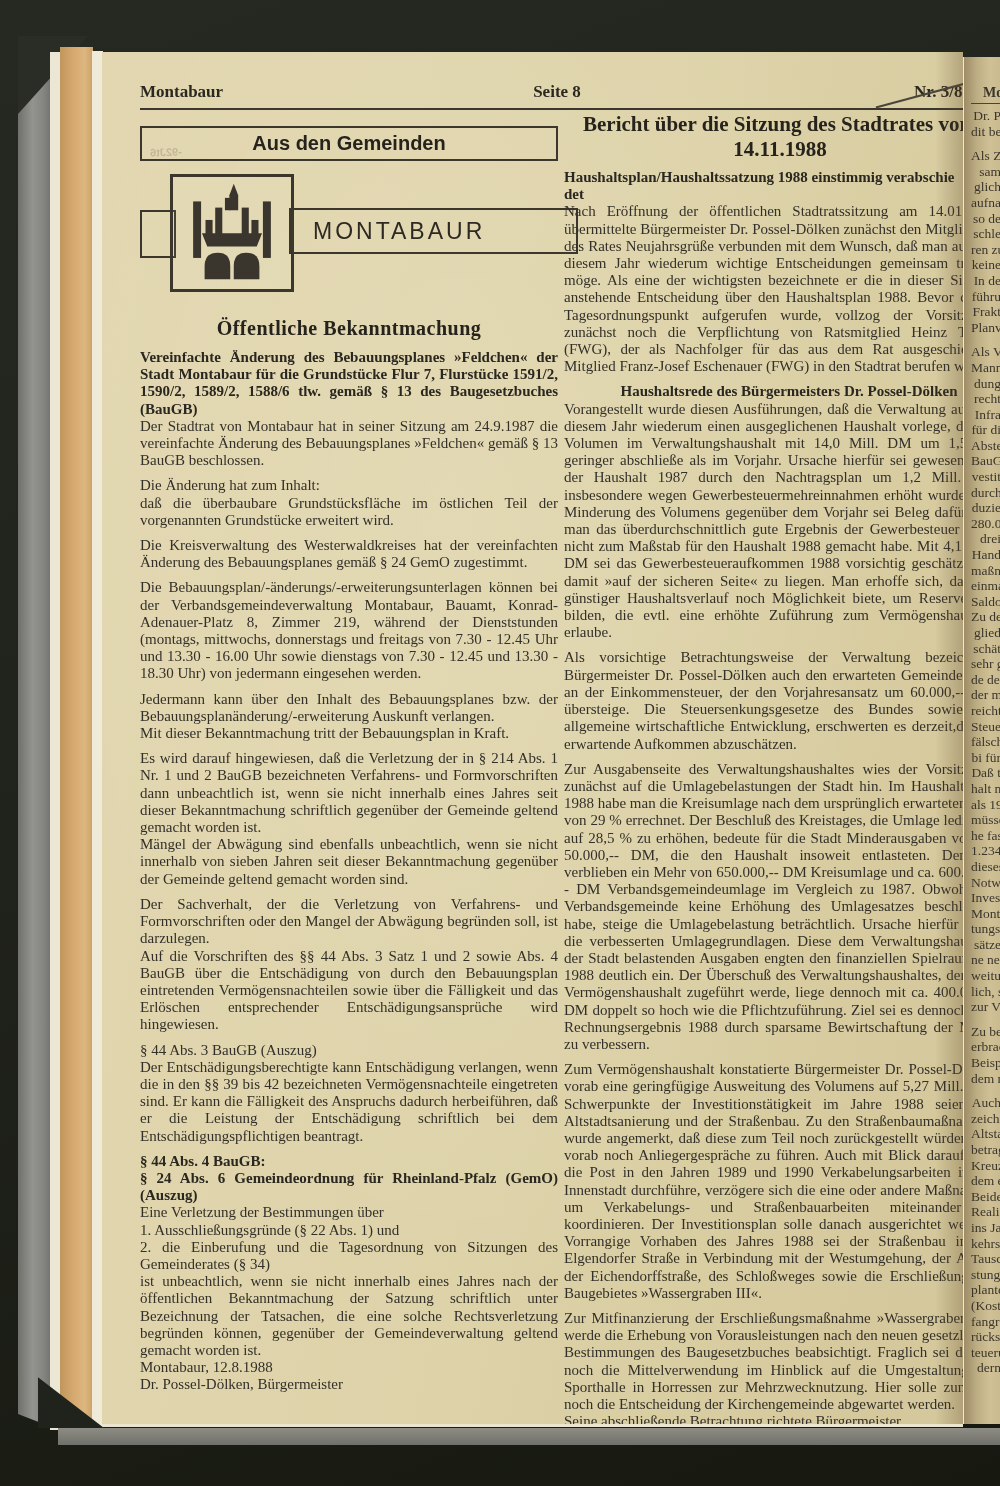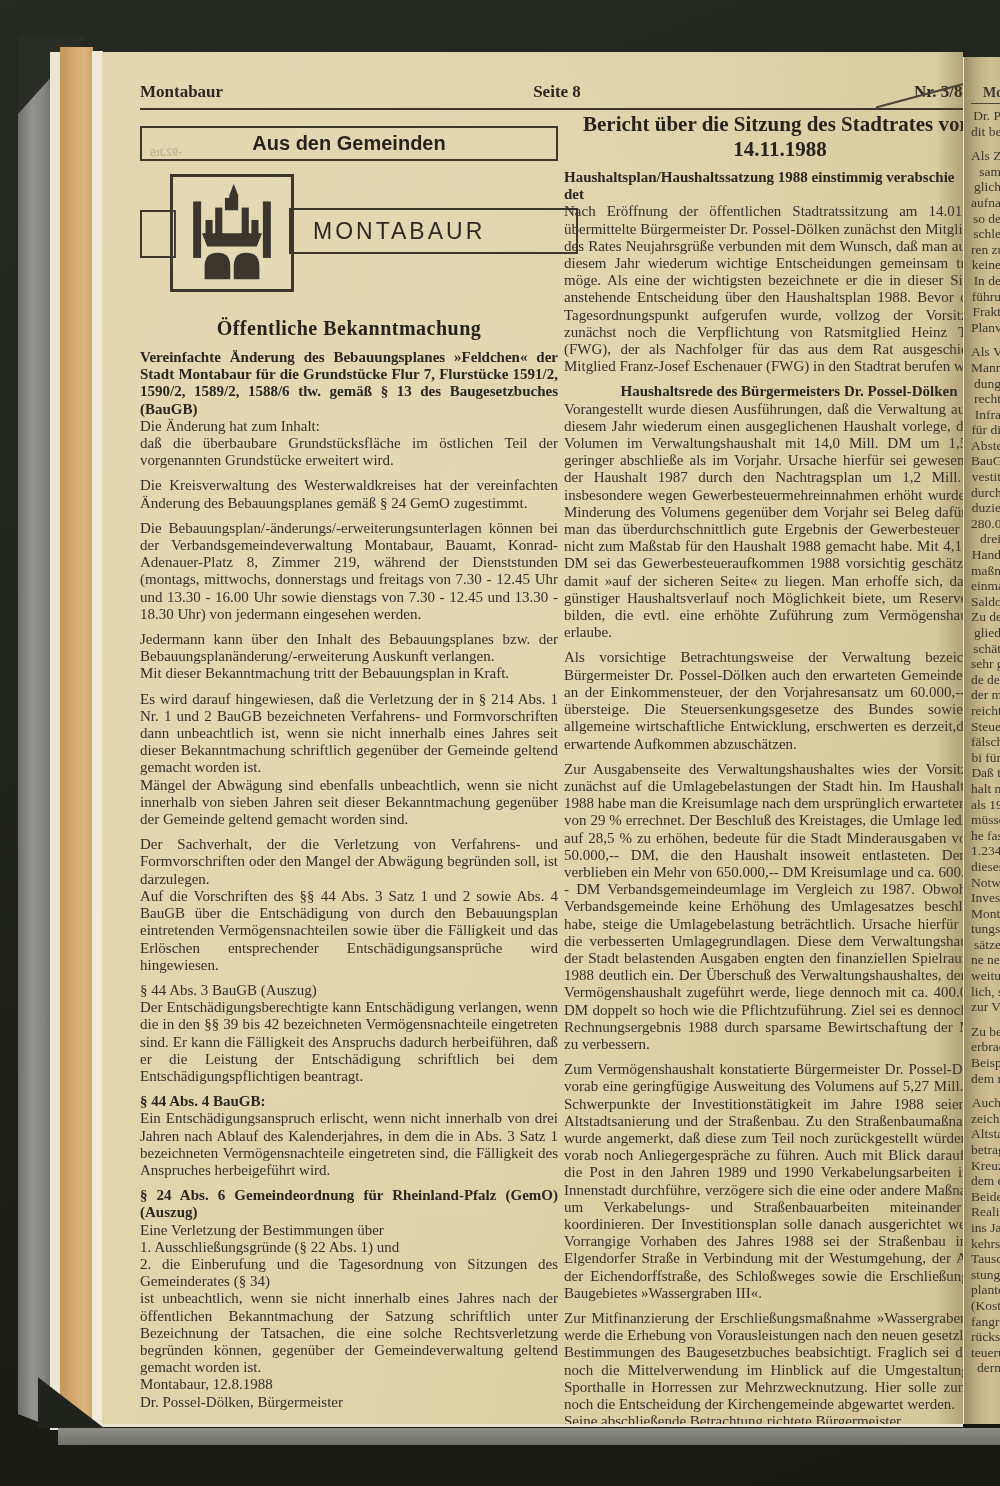--- a/index.html
+++ b/index.html
@@ -126,30 +126,30 @@
         </div>
         <div class="logo-bar">
           <span>MONTABAUR</span>
         </div>
       </div>
 
       <h2 class="announce-h">Öffentliche Bekanntmachung</h2>
 
       <div>
           <p class="par b tight">Vereinfachte Änderung des Bebauungsplanes »Feldchen« der Stadt Montabaur für die Grundstücke Flur 7, Flurstücke 1591/2, 1590/2, 1589/2, 1588/6 tlw. gemäß § 13 des Baugesetzbuches (BauGB)</p>
+          <p class="par">Der Stadtrat von Montabaur hat in seiner Sitzung am 24.9.1987 die vereinfachte Änderung des Bebauungsplanes »Feldchen« gemäß § 13 BauGB beschlossen.</p>
           <p class="par">Die Änderung hat zum Inhalt:<br>daß die überbaubare Grundstücksfläche im östlichen Teil der vorgenannten Grundstücke erweitert wird.</p>
           <p class="par">Die Kreisverwaltung des Westerwaldkreises hat der vereinfachten Änderung des Bebauungsplanes gemäß § 24 GemO zugestimmt.</p>
           <p class="par">Die Bebauungsplan/-änderungs/-erweiterungsunterlagen können bei der Verbandsgemeindeverwaltung Montabaur, Bauamt, Konrad-Adenauer-Platz 8, Zimmer 219, während der Dienststunden (montags, mittwochs, donnerstags und freitags von 7.30 - 12.45 Uhr und 13.30 - 16.00 Uhr sowie dienstags von 7.30 - 12.45 und 13.30 - 18.30 Uhr) von jedermann eingesehen werden.</p>
           <p class="par">Jedermann kann über den Inhalt des Bebauungsplanes bzw. der Bebauungsplanänderung/-erweiterung Auskunft verlangen.<br>Mit dieser Bekanntmachung tritt der Bebauungsplan in Kraft.</p>
           <p class="par">Es wird darauf hingewiesen, daß die Verletzung der in § 214 Abs. 1 Nr. 1 und 2 BauGB bezeichneten Verfahrens- und Formvorschriften dann unbeachtlich ist, wenn sie nicht innerhalb eines Jahres seit dieser Bekanntmachung schriftlich gegenüber der Gemeinde geltend gemacht worden ist.<br>Mängel der Abwägung sind ebenfalls unbeachtlich, wenn sie nicht innerhalb von sieben Jahren seit dieser Bekanntmachung gegenüber der Gemeinde geltend gemacht worden sind.</p>
           <p class="par">Der Sachverhalt, der die Verletzung von Verfahrens- und Formvorschriften oder den Mangel der Abwägung begründen soll, ist darzulegen.<br>Auf die Vorschriften des §§ 44 Abs. 3 Satz 1 und 2 sowie Abs. 4 BauGB über die Entschädigung von durch den Bebauungsplan eintretenden Vermögensnachteilen sowie über die Fälligkeit und das Erlöschen entsprechender Entschädigungsansprüche wird hingewiesen.</p>
           <p class="par tight">§ 44 Abs. 3 BauGB (Auszug)</p>
           <p class="par">Der Entschädigungsberechtigte kann Entschädigung verlangen, wenn die in den §§ 39 bis 42 bezeichneten Vermögensnachteile eingetreten sind. Er kann die Fälligkeit des Anspruchs dadurch herbeiführen, daß er die Leistung der Entschädigung schriftlich bei dem Entschädigungspflichtigen beantragt.</p>
           <p class="par b tight">§ 44 Abs. 4 BauGB:</p>
-          <p class="par">Ein Entschädigungsanspruch erlischt, wenn nicht innerhalb von drei Jahren nach Ablauf des Kalenderjahres, in dem die in Abs. 3 Satz 1 bezeichneten Vermögensnachteile eingetreten sind, die Fälligkeit des Anspruches herbeigeführt wird.</p>
           <p class="par b tight">§ 24 Abs. 6 Gemeindeordnung für Rheinland-Pfalz (GemO) (Auszug)</p>
           <p class="par">Eine Verletzung der Bestimmungen über<br>1. Ausschließungsgründe (§ 22 Abs. 1) und<br>2. die Einberufung und die Tagesordnung von Sitzungen des Gemeinderates (§ 34)<br>ist unbeachtlich, wenn sie nicht innerhalb eines Jahres nach der öffentlichen Bekanntmachung der Satzung schriftlich unter Bezeichnung der Tatsachen, die eine solche Rechtsverletzung begründen können, gegenüber der Gemeindeverwaltung geltend gemacht worden ist.<br>Montabaur, 12.8.1988<br>Dr. Possel-Dölken, Bürgermeister</p>
         </div>
     </div>
 
     <div class="col-right">
       <h1 class="report-title">
         <span>Bericht über die Sitzung des Stadtrates vom</span><br>
         <span>14.11.1988</span>
       </h1>

